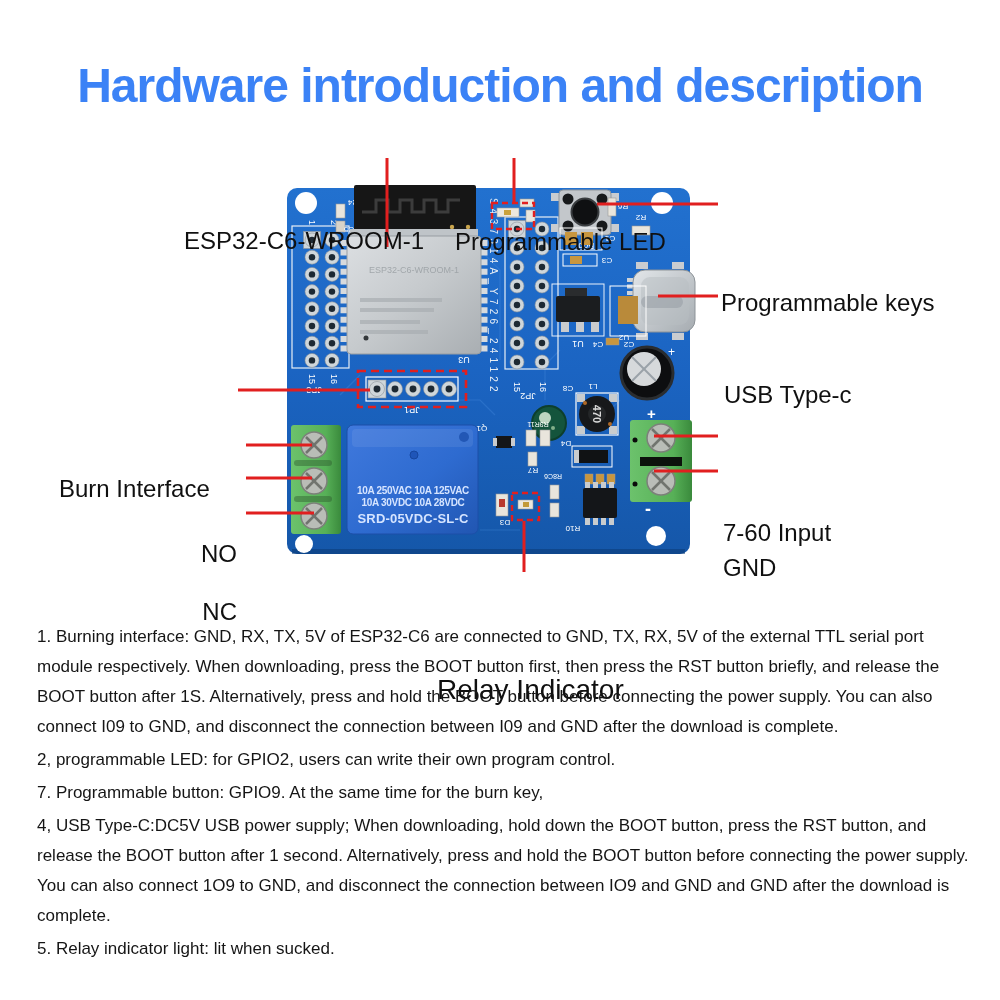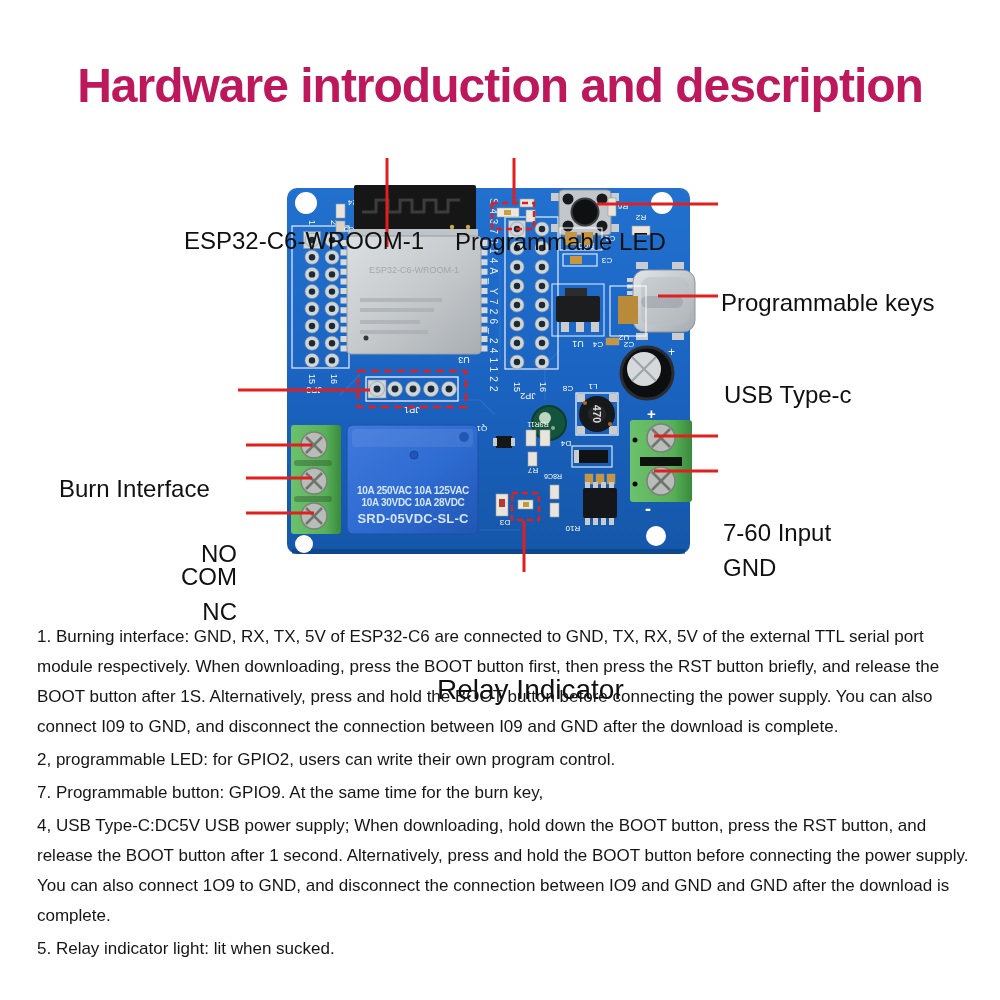--- a/index.html
+++ b/index.html
@@ -1,19 +1,19 @@
 <!DOCTYPE html>
 <html><head>
 <meta charset="utf-8">
 <style>
   html,body{margin:0;padding:0;background:#fff;}
   .page{position:relative;width:1000px;height:1000px;background:#ffffff;overflow:hidden;
         font-family:"Liberation Sans",sans-serif;}
   .title{position:absolute;top:26px;left:0;width:100%;text-align:center;
-         font-size:48px;font-weight:700;color:#be185d;letter-spacing:-1px;white-space:nowrap;}
+         font-size:48px;font-weight:700;color:#3b82f6;letter-spacing:-1px;white-space:nowrap;}
   .diagram{position:absolute;top:100px;left:0;width:1000px;height:515px;}
   .diagram svg{position:absolute;top:0;left:0;}
   .callout{position:absolute;font-size:24px;font-weight:400;color:#101010;white-space:nowrap;}
   .callout.right-align{text-align:right;}
   .lbl-esp32{left:184px;top:127px;}
   .lbl-led{left:455px;top:128px;text-align:center;}
   .lbl-keys{left:721px;top:189px;}
   .lbl-usb{left:724px;top:281px;}
   .lbl-burn{left:59px;top:375px;}
   .lbl-no{left:0;width:237px;top:440px;}
@@ -414,21 +414,20 @@
         <line x1="524" y1="421" x2="524" y2="472"></line>
       </g>
     </svg>
 
     <div class="callout lbl-esp32">ESP32-C6-WROOM-1</div>
     <div class="callout lbl-led">Programmable LED</div>
     <div class="callout lbl-keys">Programmable keys</div>
     <div class="callout lbl-usb">USB Type-c</div>
     <div class="callout lbl-burn">Burn Interface</div>
     <div class="callout right-align lbl-no">NO</div>
-    <div class="callout right-align lbl-com">COM</div>
     <div class="callout right-align lbl-nc">NC</div>
     <div class="callout lbl-input">7-60 Input</div>
     <div class="callout lbl-gnd">GND</div>
     <div class="callout lbl-relayind">Relay Indicator</div>
   </div>
 
   <div class="description">
     <p>1. Burning interface: GND, RX, TX, 5V of ESP32-C6 are connected to GND, TX, RX, 5V of the external TTL serial port module respectively. When downloading, press the BOOT button first, then press the RST button briefly, and release the BOOT button after 1S. Alternatively, press and hold the BOOT button before connecting the power supply. You can also connect I09 to GND, and disconnect the connection between I09 and GND after the download is complete.</p>
     <p>2, programmable LED: for GPIO2, users can write their own program control.</p>
     <p>7. Programmable button: GPIO9. At the same time for the burn key,</p>

